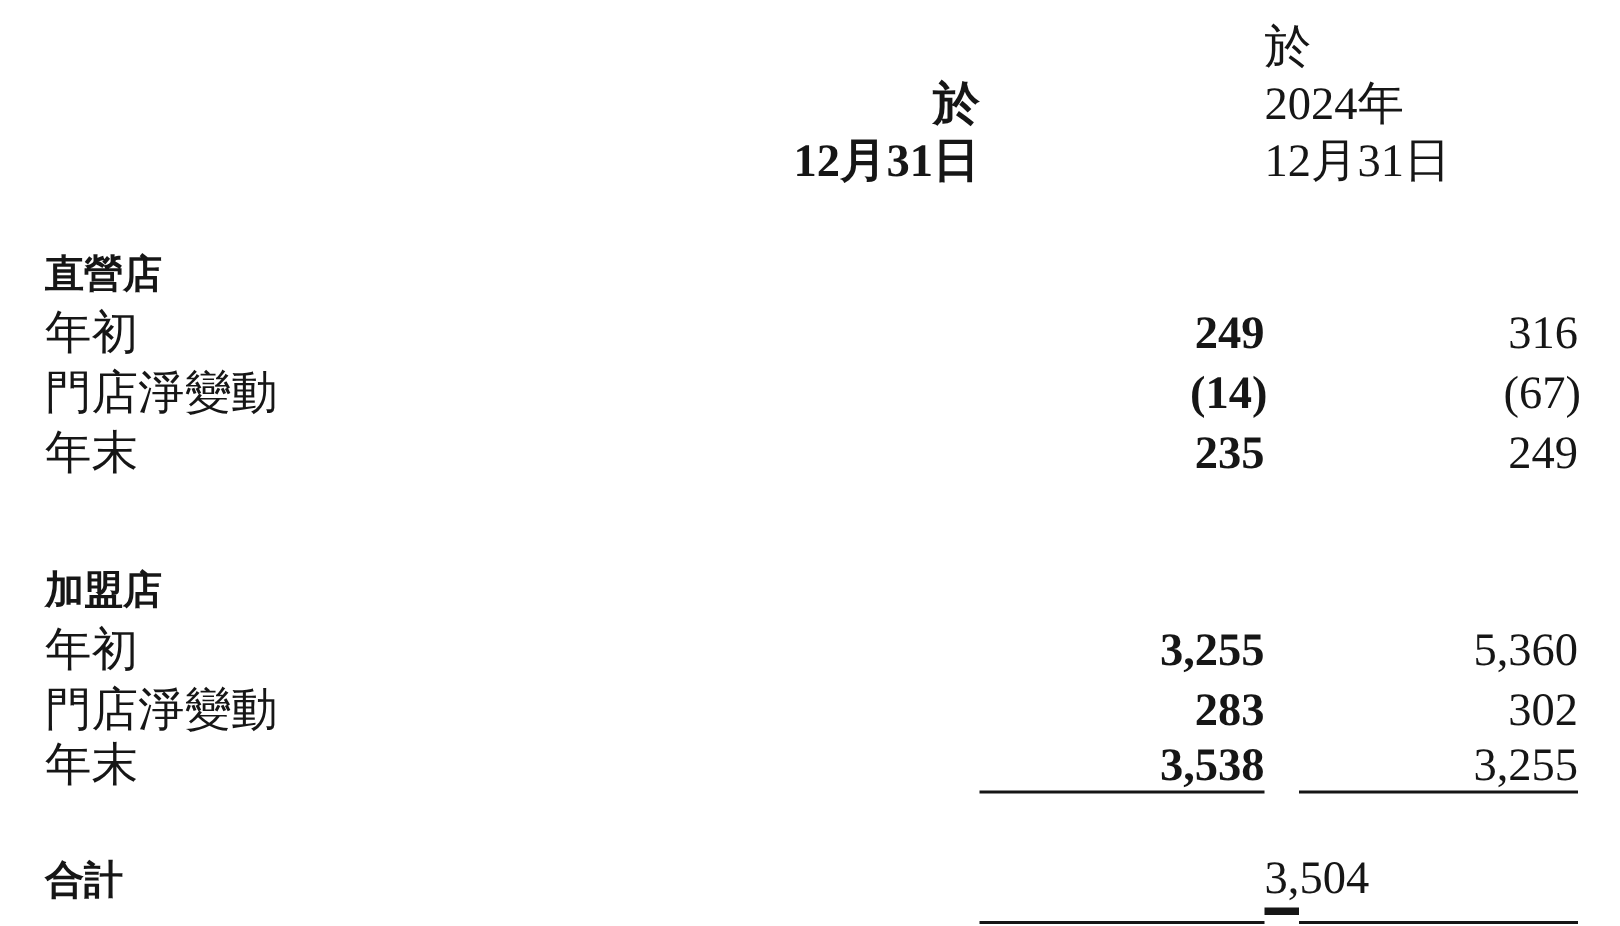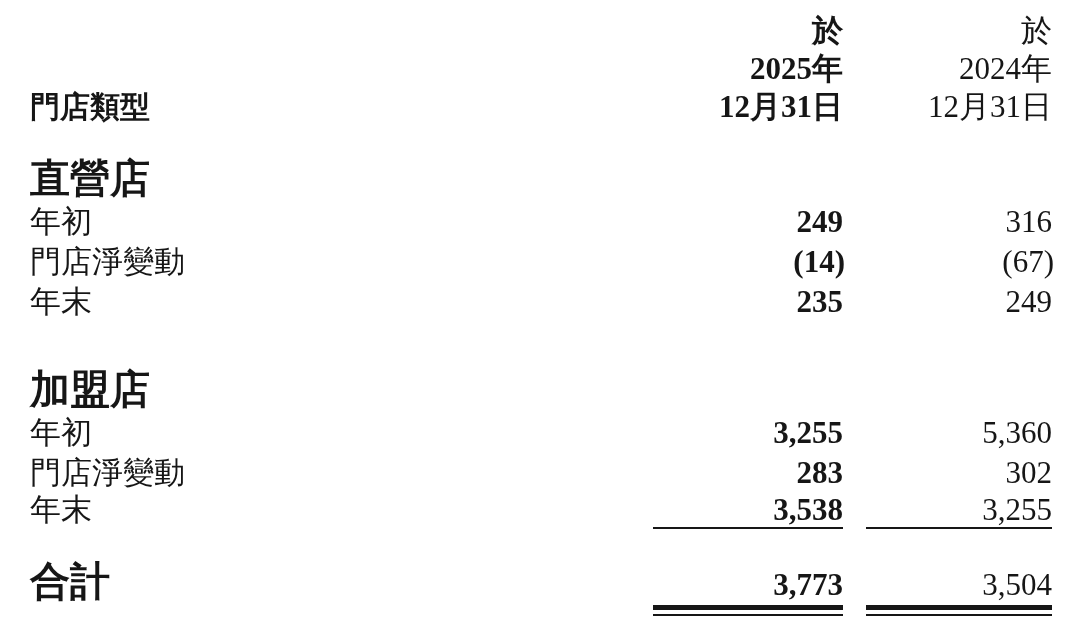--- a/index.html
+++ b/index.html
@@ -38,23 +38,23 @@
     font-weight: 700;
     font-size: 30px;
     line-height: 38px;
     white-space: nowrap;
   }
 
   
   .body-row { line-height: 40px; font-size: 31px; }
   .label { white-space: nowrap; }
   .sec-title {
-    font-family: Liberation Mono, monospace;
+    font-family: Liberation Sans, sans-serif;
     font-weight: 700;
-    font-size: 40px;
+    font-size: 26px;
     line-height: 40px;
     white-space: nowrap;
   }
   .sec-gap-1 { margin-top: 36px; }
   .sec-gap-2 { margin-top: 51px; }
 
   .num { white-space: nowrap; }
   .v25 { font-weight: 700; }
   .overhang { position: relative; left: 2px; }
 
@@ -67,24 +67,22 @@
   .total-row .rulecell { border-bottom: 5px solid #161616; }
   .thin-rule-row { height: 4px; line-height: 0; }
   .thin-rule-row .rulecell { border-bottom: 2px solid #161616; height: 4px; }
 </style>
 </head>
 <body>
 
 <div class="doc">
 
   <div class="row header-row">
-    <div class="cell header-label">門店類型</div>
     <div class="cell numcell">
       <span class="hline hbold">於</span>
-      <span class="hline hbold">2025年</span>
       <span class="hline hbold">12月31日</span>
     </div>
     <div class="cell"></div>
     <div class="cell numcell">
       <span class="hline">於</span>
       <span class="hline">2024年</span>
       <span class="hline">12月31日</span>
     </div>
   </div>
 
@@ -139,21 +137,20 @@
 
   <div class="row body-row yearend-rule">
     <div class="cell label">年末</div>
     <div class="cell numcell rulecell"><span class="num v25">3,538</span></div>
     <div class="cell"></div>
     <div class="cell numcell rulecell"><span class="num">3,255</span></div>
   </div>
 
   <div class="row total-row">
     <div class="cell sec-title">合計</div>
-    <div class="cell numcell rulecell"><span class="num v25">3,773</span></div>
     <div class="cell"></div>
     <div class="cell numcell rulecell"><span class="num">3,504</span></div>
   </div>
 
   <div class="row thin-rule-row">
     <div class="cell"></div>
     <div class="cell rulecell"></div>
     <div class="cell"></div>
     <div class="cell rulecell"></div>
   </div>

